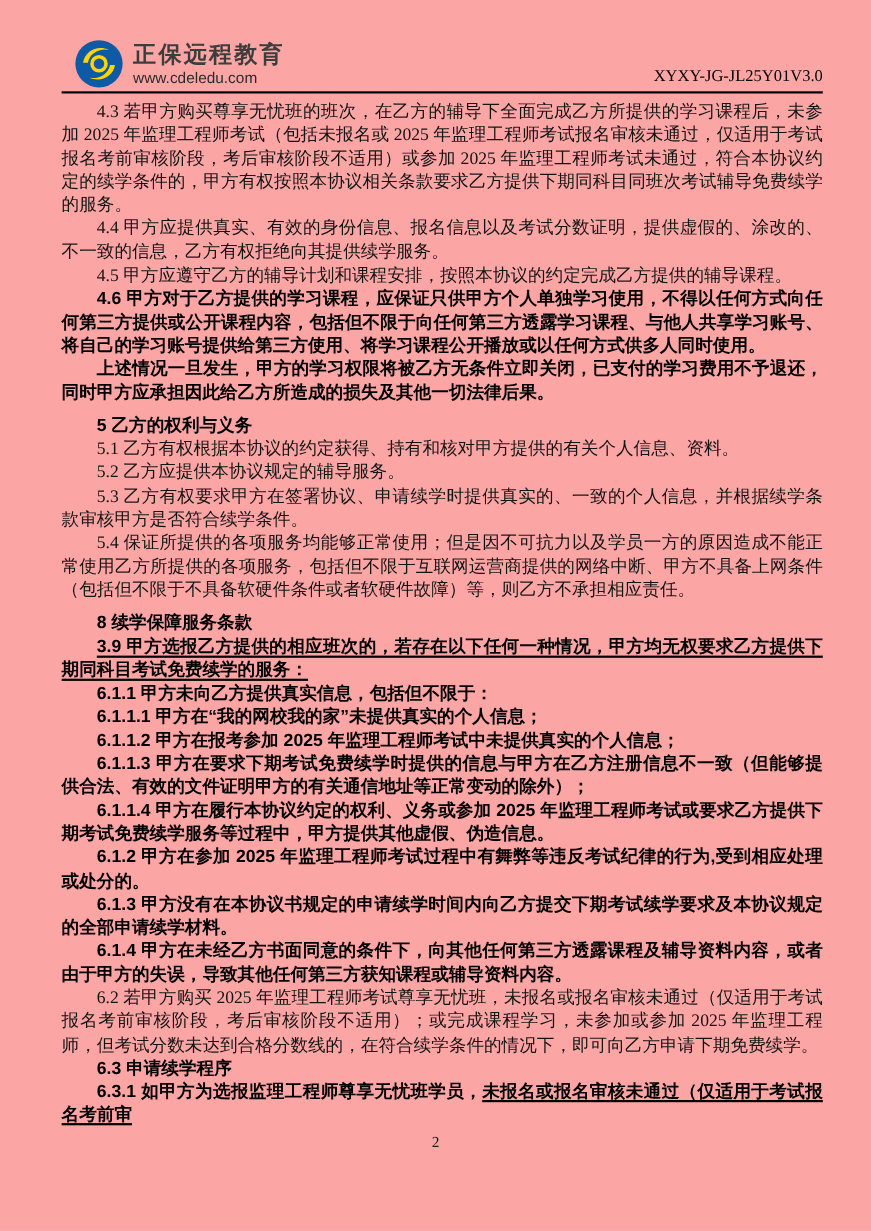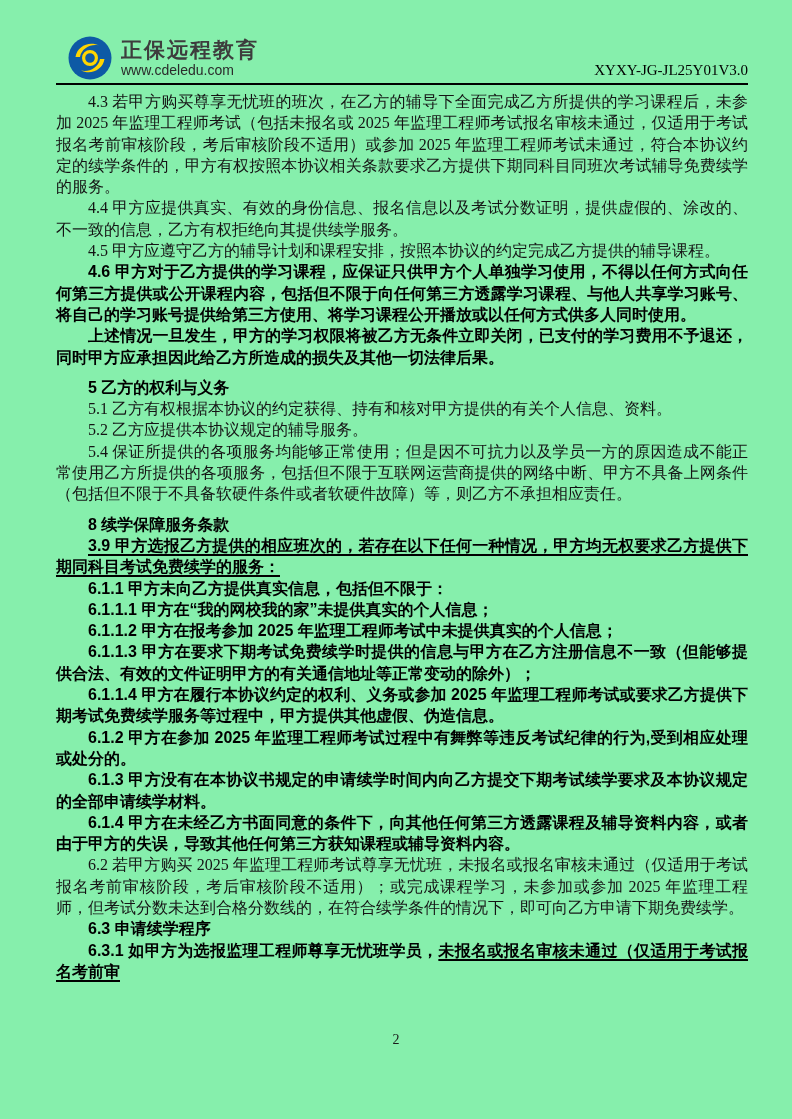--- a/index.html
+++ b/index.html
@@ -1,19 +1,19 @@
 <!DOCTYPE html>
 <html><head>
 <meta charset="utf-8">
 <style>
   html,body { margin:0; padding:0; background:#ffffff; }
   .page {
     position:relative;
     width:792px; height:1119px;
-    background:#86efac;
+    background:#fca5a5;
     box-sizing:border-box;
     padding:36px 44px 0 56px;
     overflow:hidden;
     font-family:"Liberation Serif","DejaVu Serif",serif;
   }
   
   .header {
     display:flex;
     justify-content:space-between;
     align-items:flex-end;
@@ -99,20 +99,21 @@
 
   <div class="doc-body" id="doc-body">
       <p class="para"><span>4.3 若甲方购买尊享无忧班的班次，在乙方的辅导下全面完成乙方所提供的学习课程后，未参加 2025 年监理工程师考试（包括未报名或 2025 年监理工程师考试报名审核未通过，仅适用于考试报名考前审核阶段，考后审核阶段不适用）或参加 2025 年监理工程师考试未通过，符合本协议约定的续学条件的，甲方有权按照本协议相关条款要求乙方提供下期同科目同班次考试辅导免费续学的服务。</span></p>
       <p class="para"><span>4.4 甲方应提供真实、有效的身份信息、报名信息以及考试分数证明，提供虚假的、涂改的、不一致的信息，乙方有权拒绝向其提供续学服务。</span></p>
       <p class="para"><span>4.5 甲方应遵守乙方的辅导计划和课程安排，按照本协议的约定完成乙方提供的辅导课程。</span></p>
       <p class="para bold"><span>4.6 甲方对于乙方提供的学习课程，应保证只供甲方个人单独学习使用，不得以任何方式向任何第三方提供或公开课程内容，包括但不限于向任何第三方透露学习课程、与他人共享学习账号、将自己的学习账号提供给第三方使用、将学习课程公开播放或以任何方式供多人同时使用。</span></p>
       <p class="para bold"><span>上述情况一旦发生，甲方的学习权限将被乙方无条件立即关闭，已支付的学习费用不予退还，同时甲方应承担因此给乙方所造成的损失及其他一切法律后果。</span></p>
       <p class="para bold gap"><span>5 乙方的权利与义务</span></p>
       <p class="para"><span>5.1 乙方有权根据本协议的约定获得、持有和核对甲方提供的有关个人信息、资料。</span></p>
       <p class="para"><span>5.2 乙方应提供本协议规定的辅导服务。</span></p>
+      <p class="para"><span>5.3 乙方有权要求甲方在签署协议、申请续学时提供真实的、一致的个人信息，并根据续学条款审核甲方是否符合续学条件。</span></p>
       <p class="para"><span>5.4 保证所提供的各项服务均能够正常使用；但是因不可抗力以及学员一方的原因造成不能正常使用乙方所提供的各项服务，包括但不限于互联网运营商提供的网络中断、甲方不具备上网条件（包括但不限于不具备软硬件条件或者软硬件故障）等，则乙方不承担相应责任。</span></p>
       <p class="para bold gap"><span>8 续学保障服务条款</span></p>
       <p class="para bold underline"><span>3.9 甲方选报乙方提供的相应班次的，若存在以下任何一种情况，甲方均无权要求乙方提供下期同科目考试免费续学的服务：</span></p>
       <p class="para bold"><span>6.1.1 甲方未向乙方提供真实信息，包括但不限于：</span></p>
       <p class="para bold"><span>6.1.1.1 甲方在“我的网校我的家”未提供真实的个人信息；</span></p>
       <p class="para bold"><span>6.1.1.2 甲方在报考参加 2025 年监理工程师考试中未提供真实的个人信息；</span></p>
       <p class="para bold"><span>6.1.1.3 甲方在要求下期考试免费续学时提供的信息与甲方在乙方注册信息不一致（但能够提供合法、有效的文件证明甲方的有关通信地址等正常变动的除外）；</span></p>
       <p class="para bold"><span>6.1.1.4 甲方在履行本协议约定的权利、义务或参加 2025 年监理工程师考试或要求乙方提供下期考试免费续学服务等过程中，甲方提供其他虚假、伪造信息。</span></p>
       <p class="para bold"><span>6.1.2 甲方在参加 2025 年监理工程师考试过程中有舞弊等违反考试纪律的行为,受到相应处理或处分的。</span></p>
       <p class="para bold"><span>6.1.3 甲方没有在本协议书规定的申请续学时间内向乙方提交下期考试续学要求及本协议规定的全部申请续学材料。</span></p>

